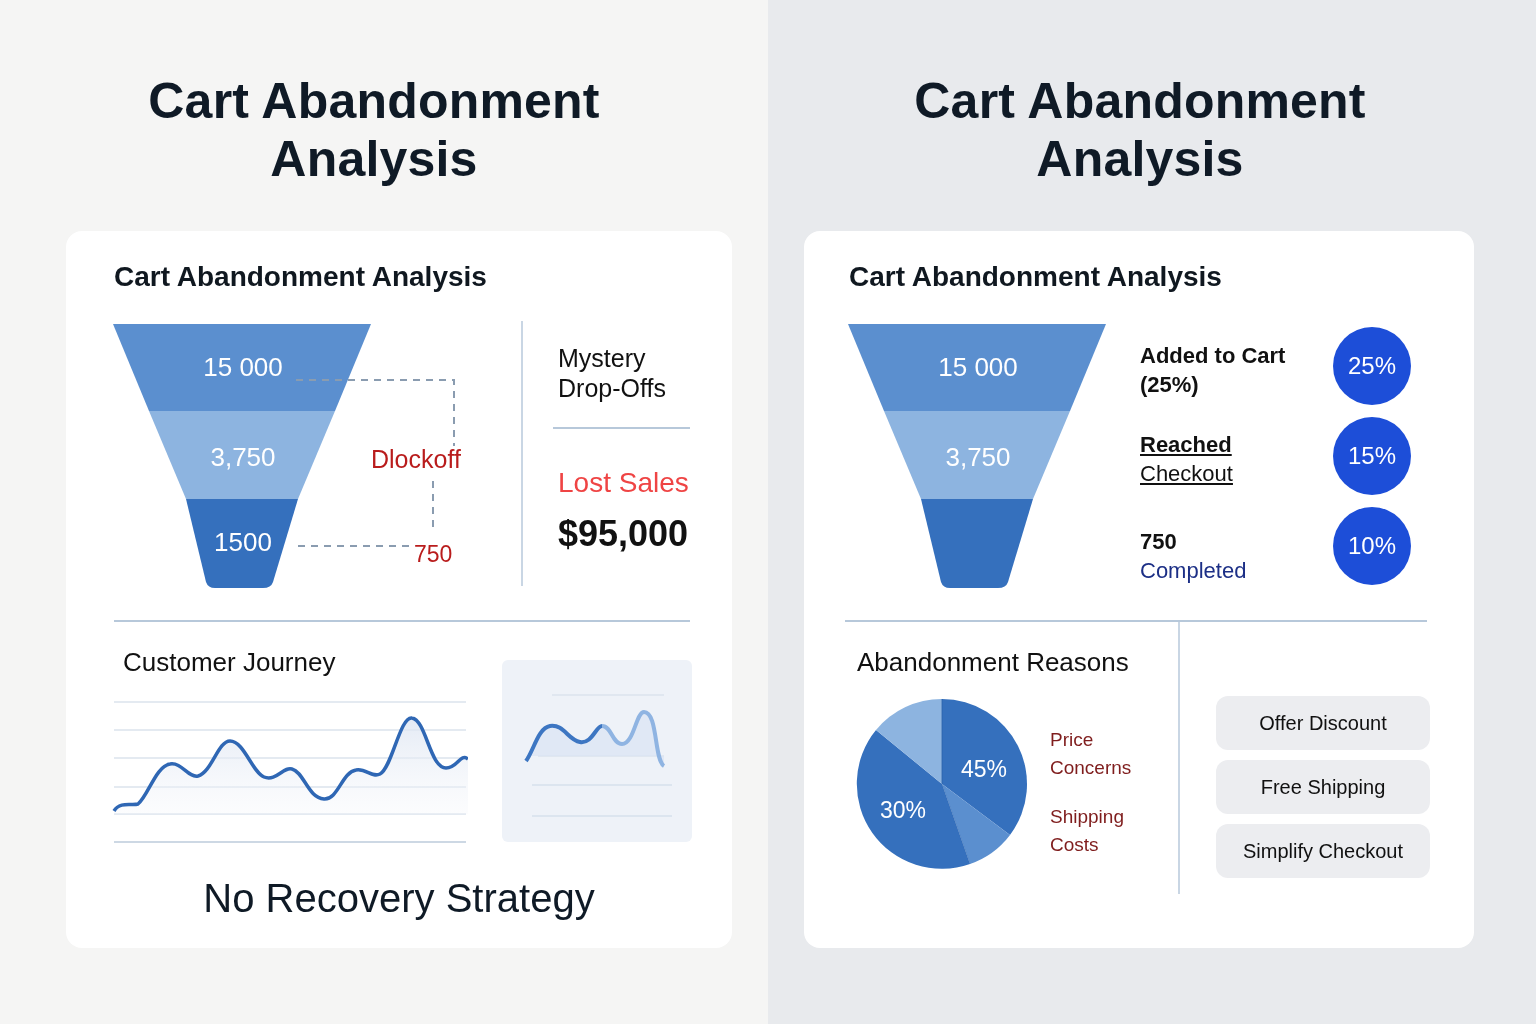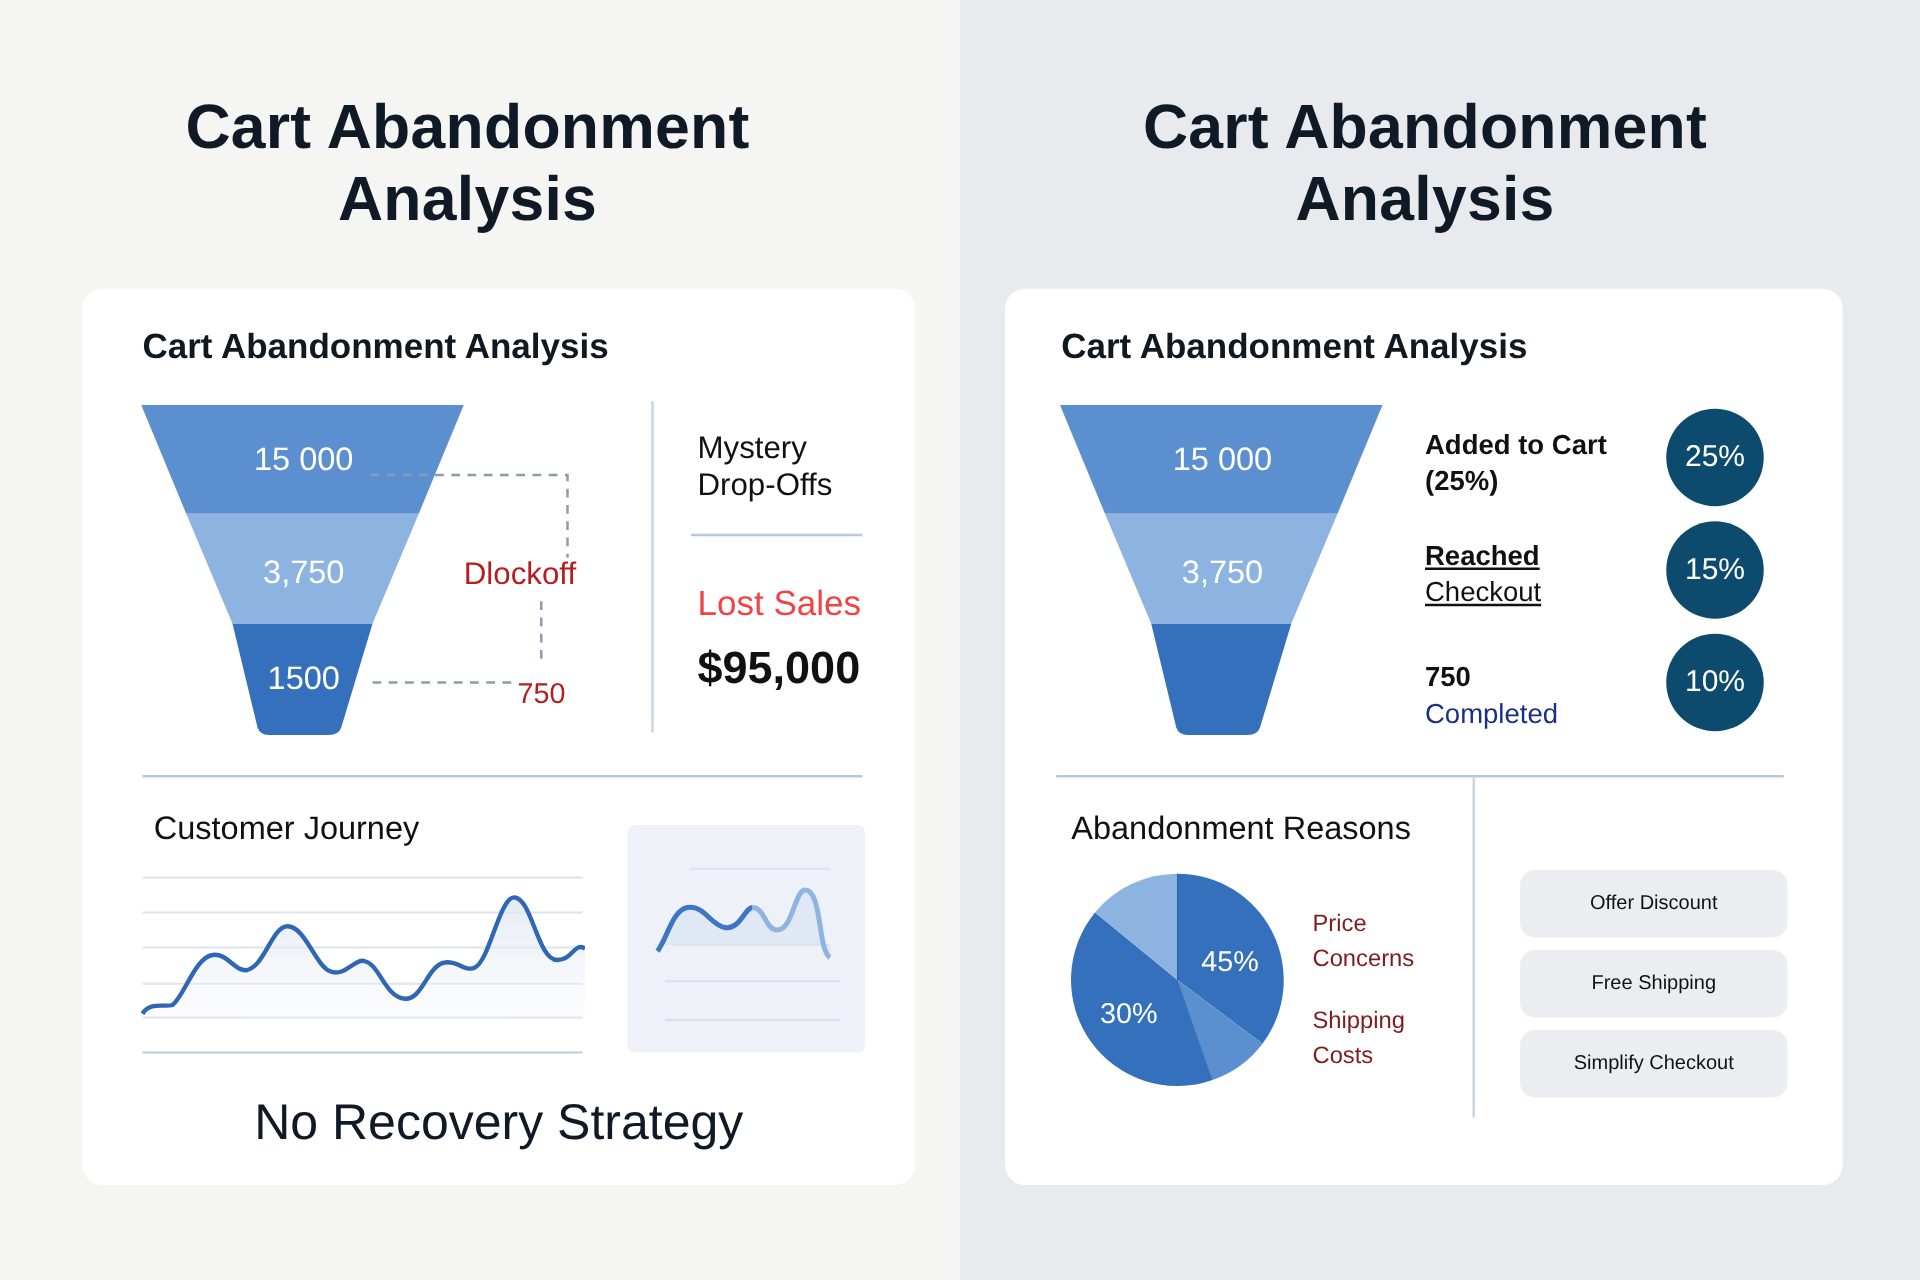--- a/index.html
+++ b/index.html
@@ -25,23 +25,23 @@
   .dash-label { position: absolute; font-size: 25px; color: #b91c1c; }
   .vdivider { position: absolute; width: 2px; background: #c9d6e4; }
   .hdivider { position: absolute; height: 1.5px; background: #b7c8da; }
   .stat-text { position: absolute; font-size: 25px; line-height: 30px; color: #111; }
   .lost-title { position: absolute; font-size: 28px; color: #ef4444; }
   .lost-value { position: absolute; font-size: 36px; font-weight: 700; color: #111; }
   .section-title { position: absolute; font-size: 26px; color: #111; }
   .bottom-text { position: absolute; left: 0; width: 100%; text-align: center; font-size: 40px; color: #0f1a26; }
   .step-label { position: absolute; font-size: 22px; line-height: 29px; font-weight: 600; color: #111; }
   .step-sub { color: #1c2f86; font-weight: 400; }
-  .pct-circle { position: absolute; width: 78px; height: 78px; border-radius: 50%; background: #0c4a6e; color: #fff; font-size: 24px; display: flex; align-items: center; justify-content: center; }
+  .pct-circle { position: absolute; width: 78px; height: 78px; border-radius: 50%; background: #1d4ed8; color: #fff; font-size: 24px; display: flex; align-items: center; justify-content: center; }
   .pie-legend { position: absolute; font-size: 19px; line-height: 28px; color: #7f1d1d; }
-  .strategy-btn { position: absolute; left: 412px; width: 214px; height: 54px; border-radius: 12px; background: #ecedf0; border: none; font-family: "Liberation Sans", sans-serif; font-size: 16px; color: #111; display: flex; align-items: center; justify-content: center; cursor: pointer; }
+  .strategy-btn { position: absolute; left: 412px; width: 214px; height: 54px; border-radius: 12px; background: #ecedf0; border: none; font-family: "Liberation Sans", sans-serif; font-size: 20px; color: #111; display: flex; align-items: center; justify-content: center; cursor: pointer; }
 </style>
 </head>
 <body>
 
 <div class="half left">
   <div class="big-title">
     <div style="width:480px;margin:0 auto;">Cart Abandonment Analysis</div>
   </div>
 
   <div class="card">

